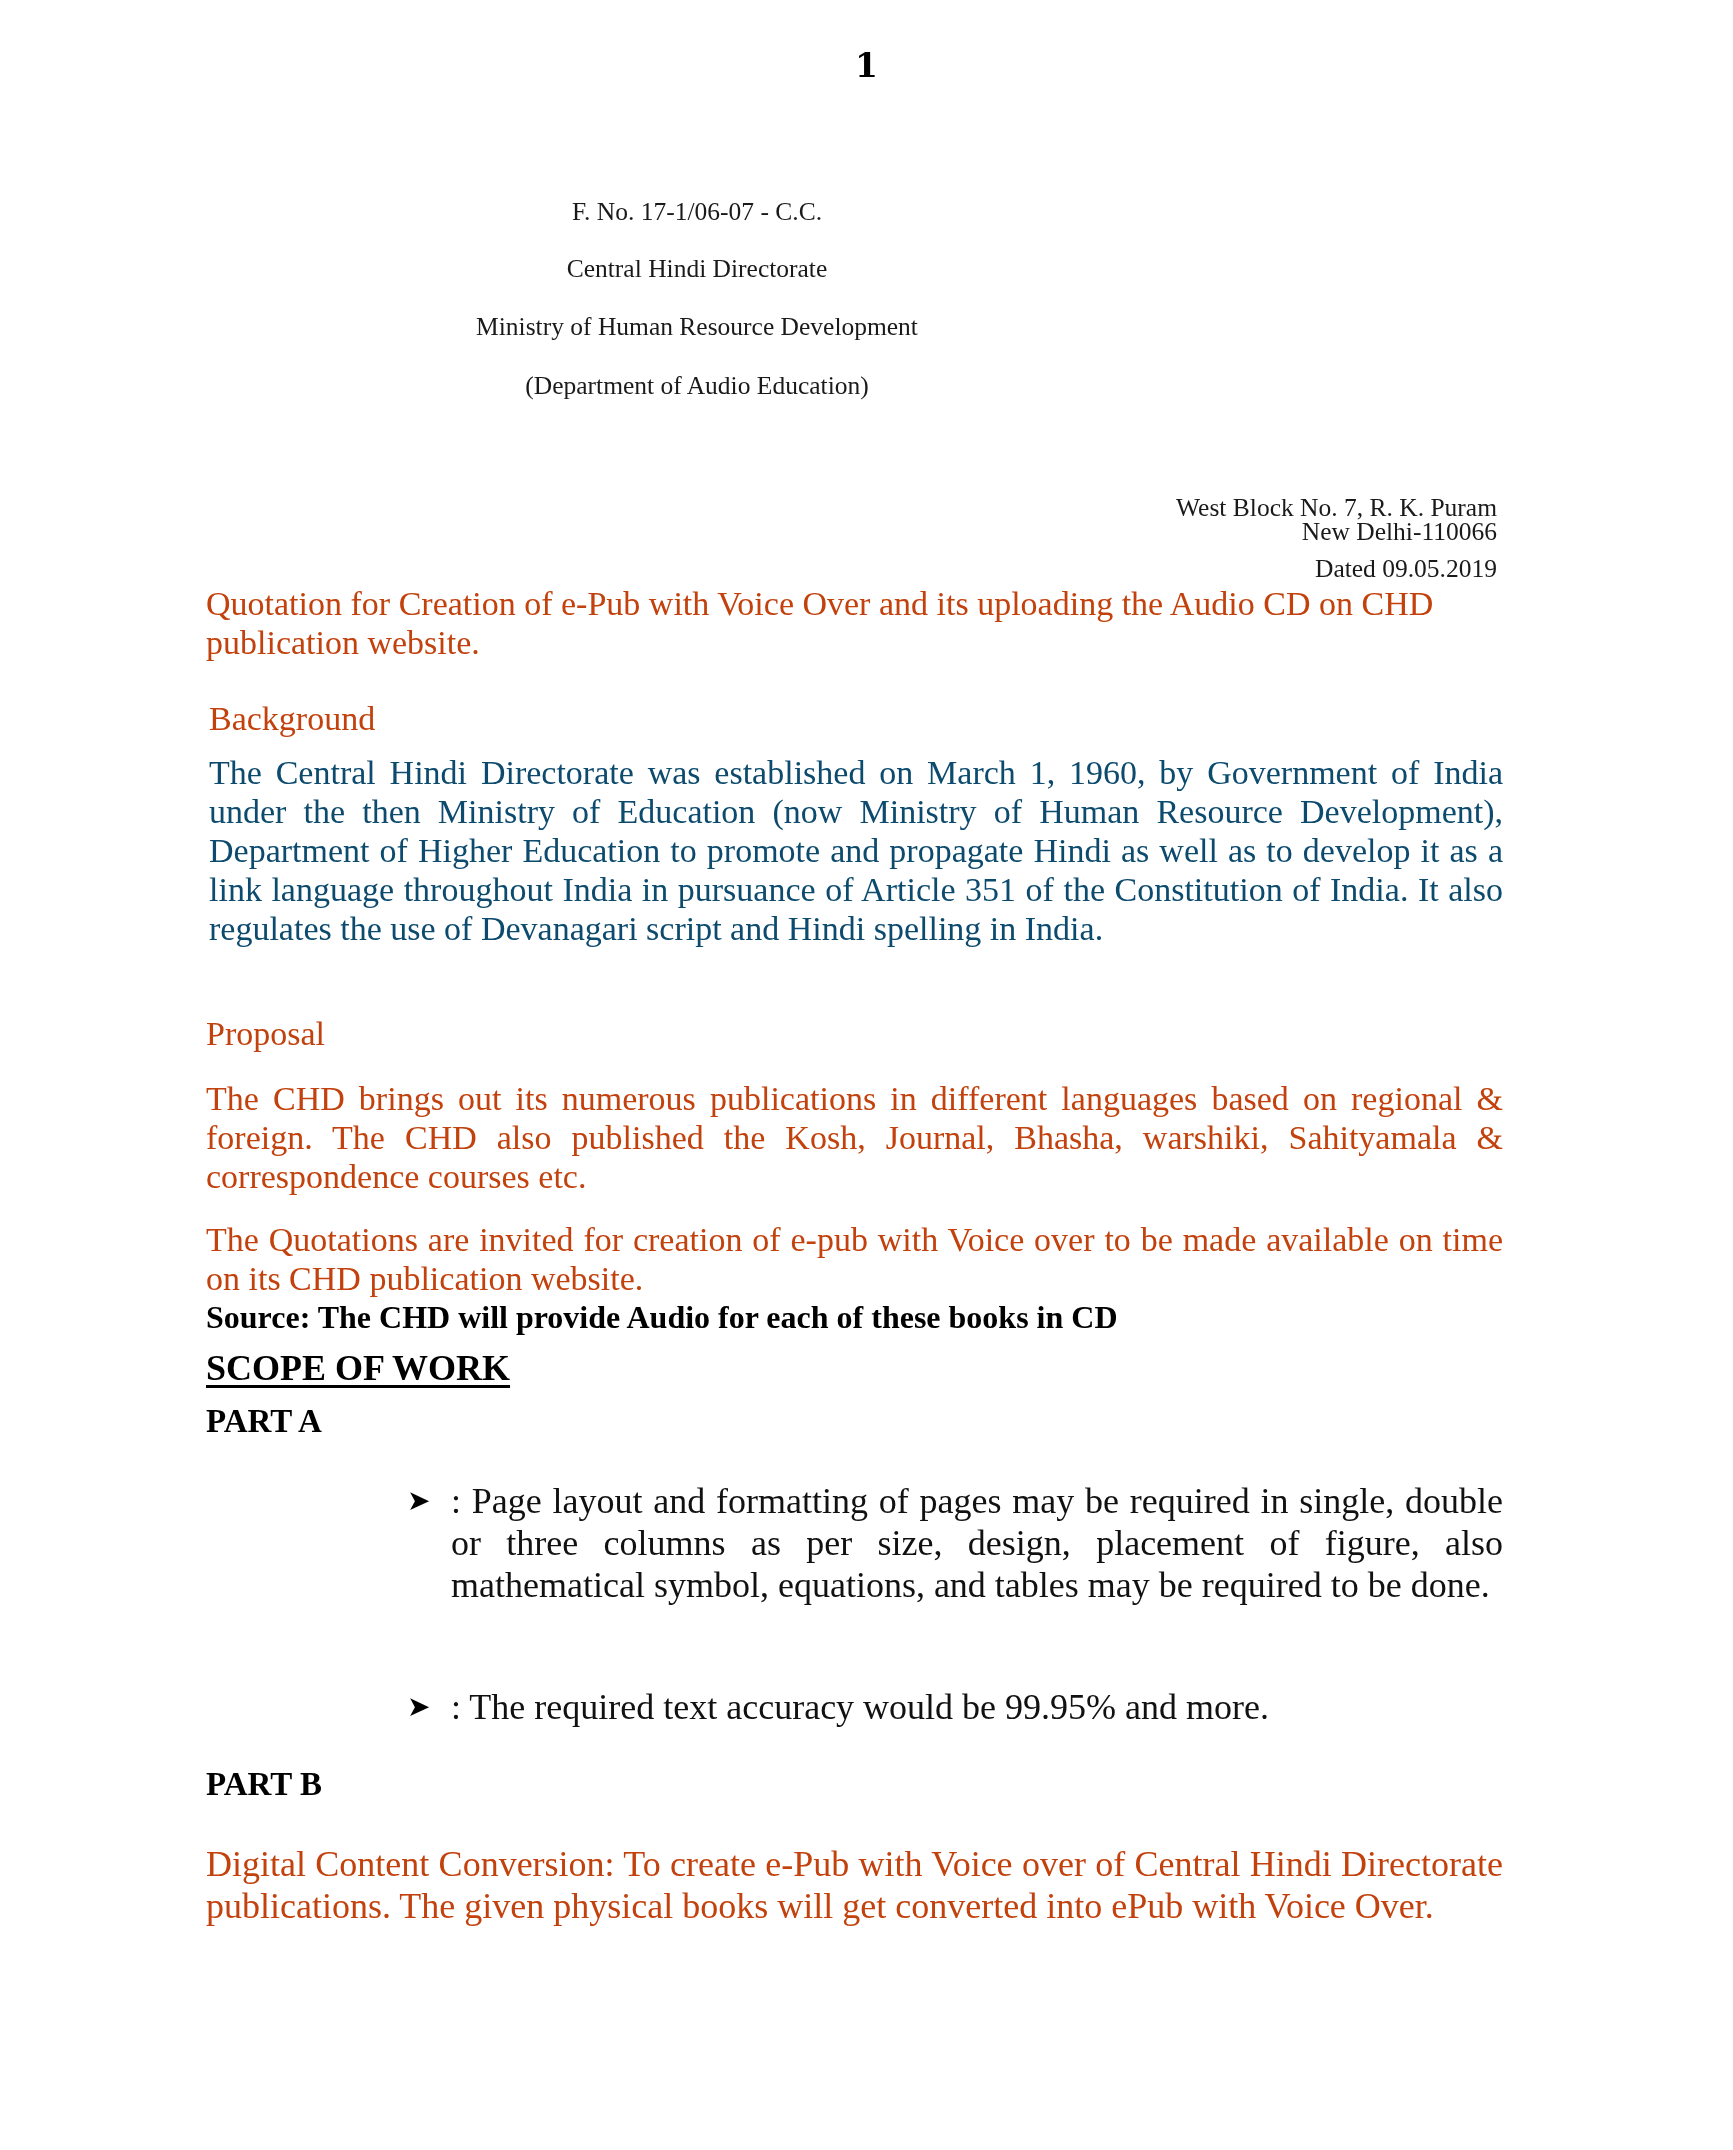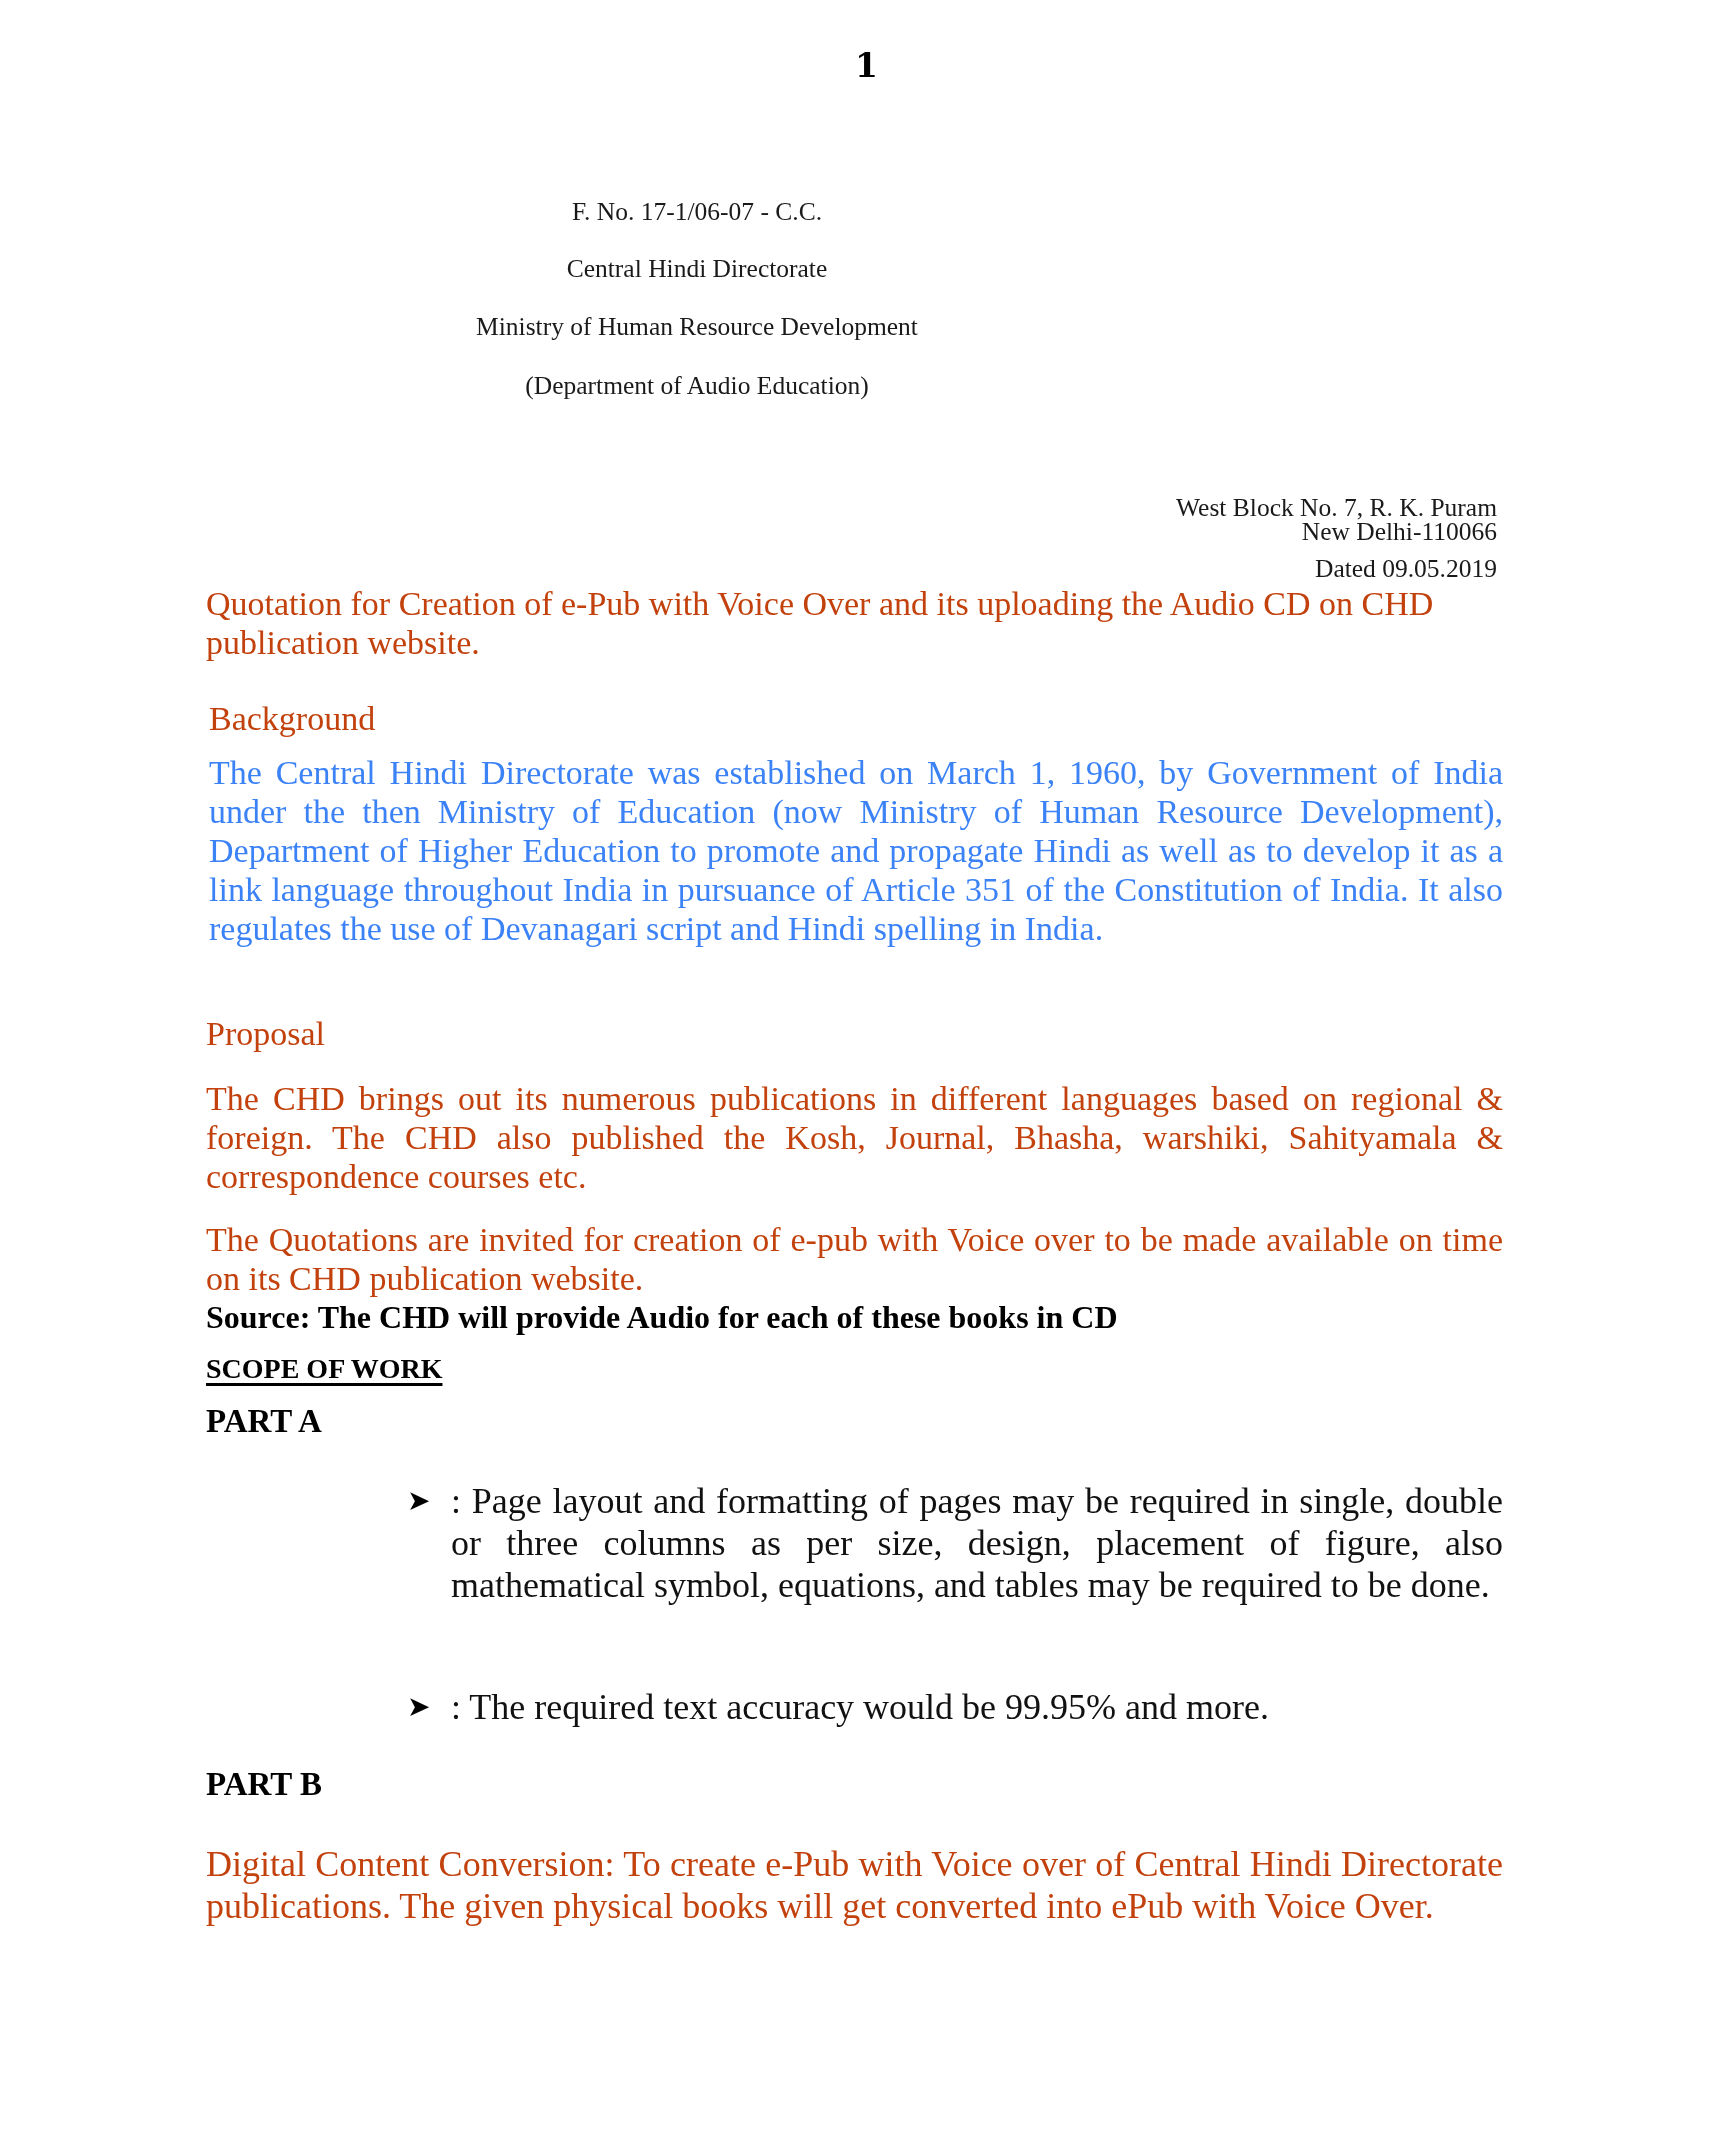--- a/index.html
+++ b/index.html
@@ -5,21 +5,21 @@
   html, body { margin: 0; padding: 0; background: #ffffff; }
   body { width: 1733px; height: 2151px; position: relative; overflow: hidden;
          font-family: "Liberation Serif", "DejaVu Serif", serif; color: #111; }
   .abs { position: absolute; }
   .page-number { left: 0; width: 1733px; top: 46px; text-align: center;
                  font-family: "DejaVu Serif", serif; font-weight: bold; font-size: 33px; color: #000; }
   .hdr { left: 0; width: 1394px; text-align: center; font-size: 25.5px; color: #1a1a1a; line-height: 1; }
   .addr { right: 236px; text-align: right; font-size: 25.5px; color: #1a1a1a; line-height: 1; }
   .body-block { left: 206px; width: 1297px; font-size: 34px; line-height: 39px; color: #c2410c; }
   .justify { text-align: justify; text-align-last: left; }
-  .gray { color: #3b82f6; }
+  .gray { color: #0c4a6e; }
   .bold { font-weight: bold; color: #000; }
   .underline { text-decoration: underline; text-decoration-thickness: 2.6px; text-underline-offset: 5.1px; }
   .bullet { left: 407px; width: 1096px; font-size: 36px; line-height: 42px; color: #111; display: flex; }
   .bullet .arrow { width: 44px; flex: 0 0 44px; font-family: "DejaVu Sans", sans-serif; font-size: 28px; line-height: 42px; color: #000; }
   .bullet .btext { flex: 1; text-align: justify; text-align-last: left; }
   .part-b-text { line-height: 42px; font-size: 36px; }
 </style>
 </head>
 <body>
 
@@ -37,21 +37,21 @@
 <div class="abs body-block" style="top:584px;">Quotation for Creation of e-Pub with Voice Over and its uploading the Audio CD on CHD publication website.</div>
 
 <div class="abs body-block" style="top:687px; left:209px;margin-top:12px;">Background</div>
 <div class="abs body-block justify gray" style="top:753px; left:209px; width:1294px;">The Central Hindi Directorate was established on March 1, 1960, by Government of India under the then Ministry of Education (now Ministry of Human Resource Development), Department of Higher Education to promote and propagate Hindi as well as to develop it as a link language throughout India in pursuance of Article 351 of the Constitution of India. It also regulates the use of Devanagari script and Hindi spelling in India.</div>
 
 <div class="abs body-block" style="top:1014px;">Proposal</div>
 <div class="abs body-block justify" style="top:1079px;">The CHD brings out its numerous publications in different languages based on regional &amp; foreign. The CHD also published the Kosh, Journal, Bhasha, warshiki, Sahityamala &amp; correspondence courses etc.</div>
 <div class="abs body-block justify" style="top:1220px;">The Quotations are invited for creation of e-pub with Voice over to be made available on time on its CHD publication website.</div>
 <div class="abs body-block bold" style="top:1298px; font-size:32px;">Source: The CHD will provide Audio for each of these books in CD</div>
 
-<div class="abs body-block bold" style="top:1349px; font-size:28px;"><span class="underline">SCOPE OF WORK</span></div>
+<div class="abs body-block bold" style="top:1349px; font-size:36px;"><span class="underline">SCOPE OF WORK</span></div>
 <div class="abs body-block bold" style="top:1402px; font-size:33px;">PART A</div>
 
 <div class="abs bullet" style="top:1480px;">
   <span class="arrow">➤</span>
   <span class="btext">: Page layout and formatting of pages may be required in single, double or three columns as per size, design, placement of figure, also mathematical symbol, equations, and tables may be required to be done.</span>
 </div>
 <div class="abs bullet" style="top:1686px;">
   <span class="arrow">➤</span>
   <span class="btext">: The required text accuracy would be 99.95% and more.</span>
 </div>

